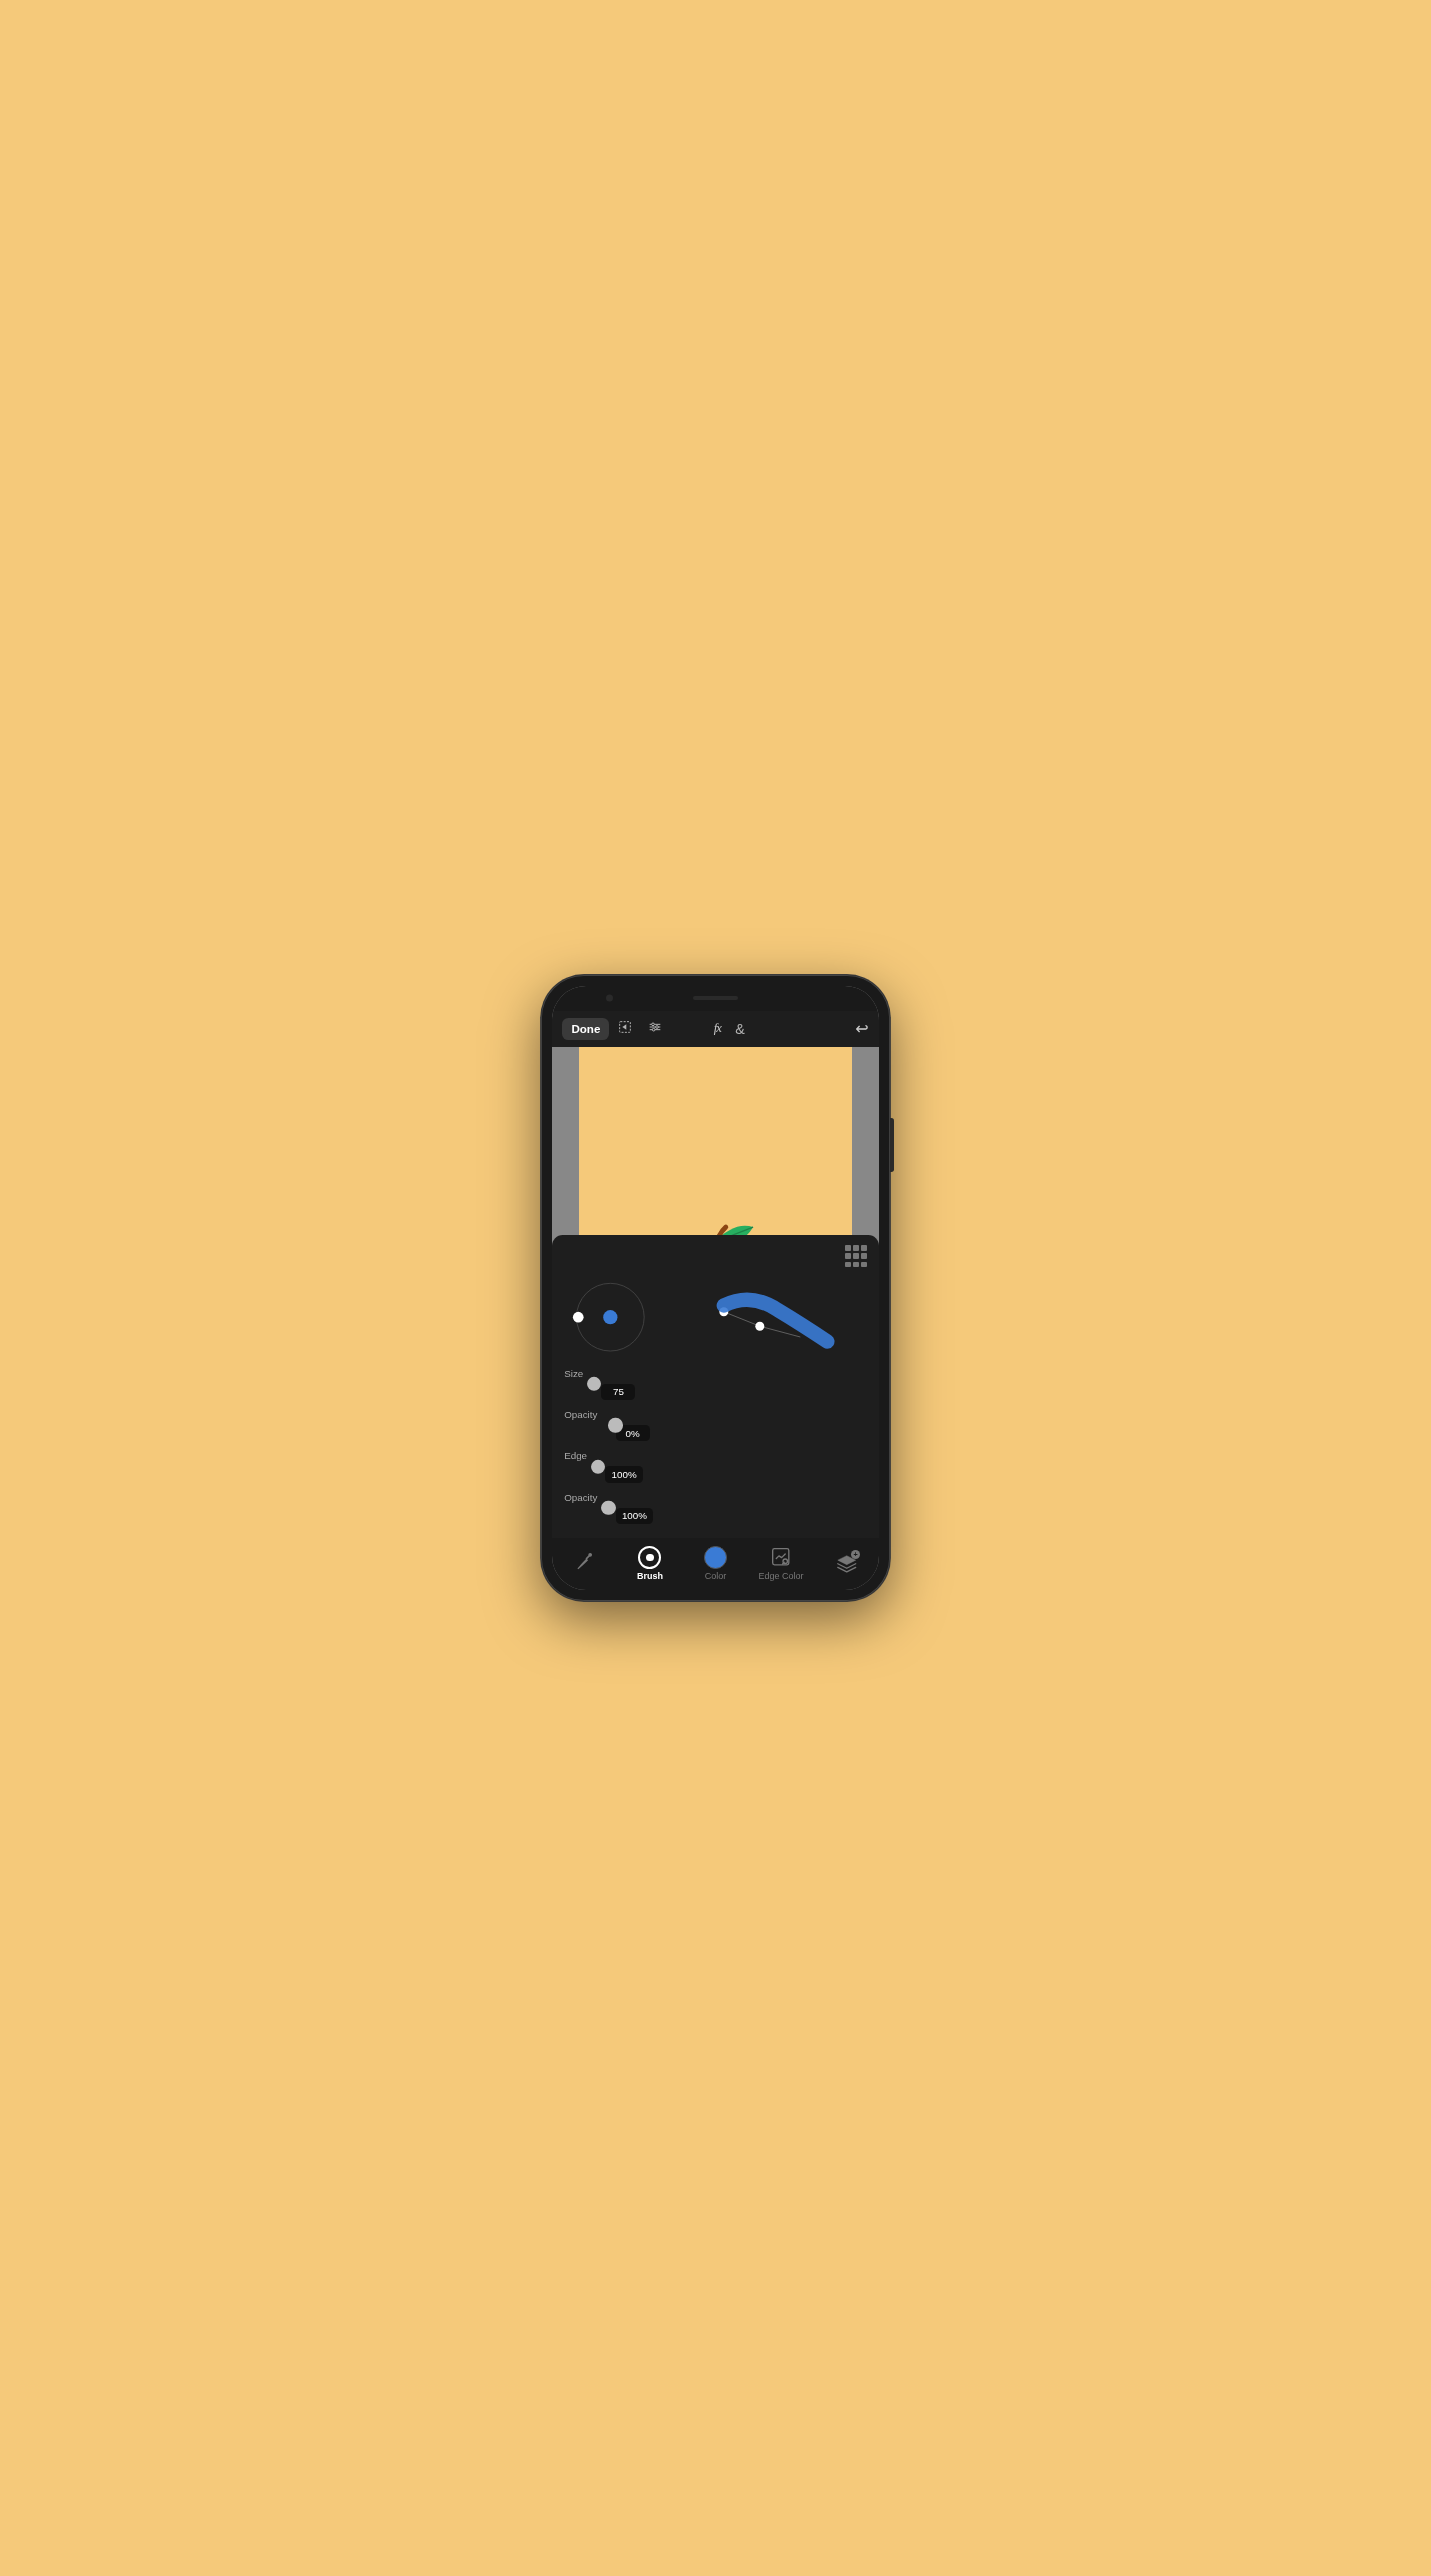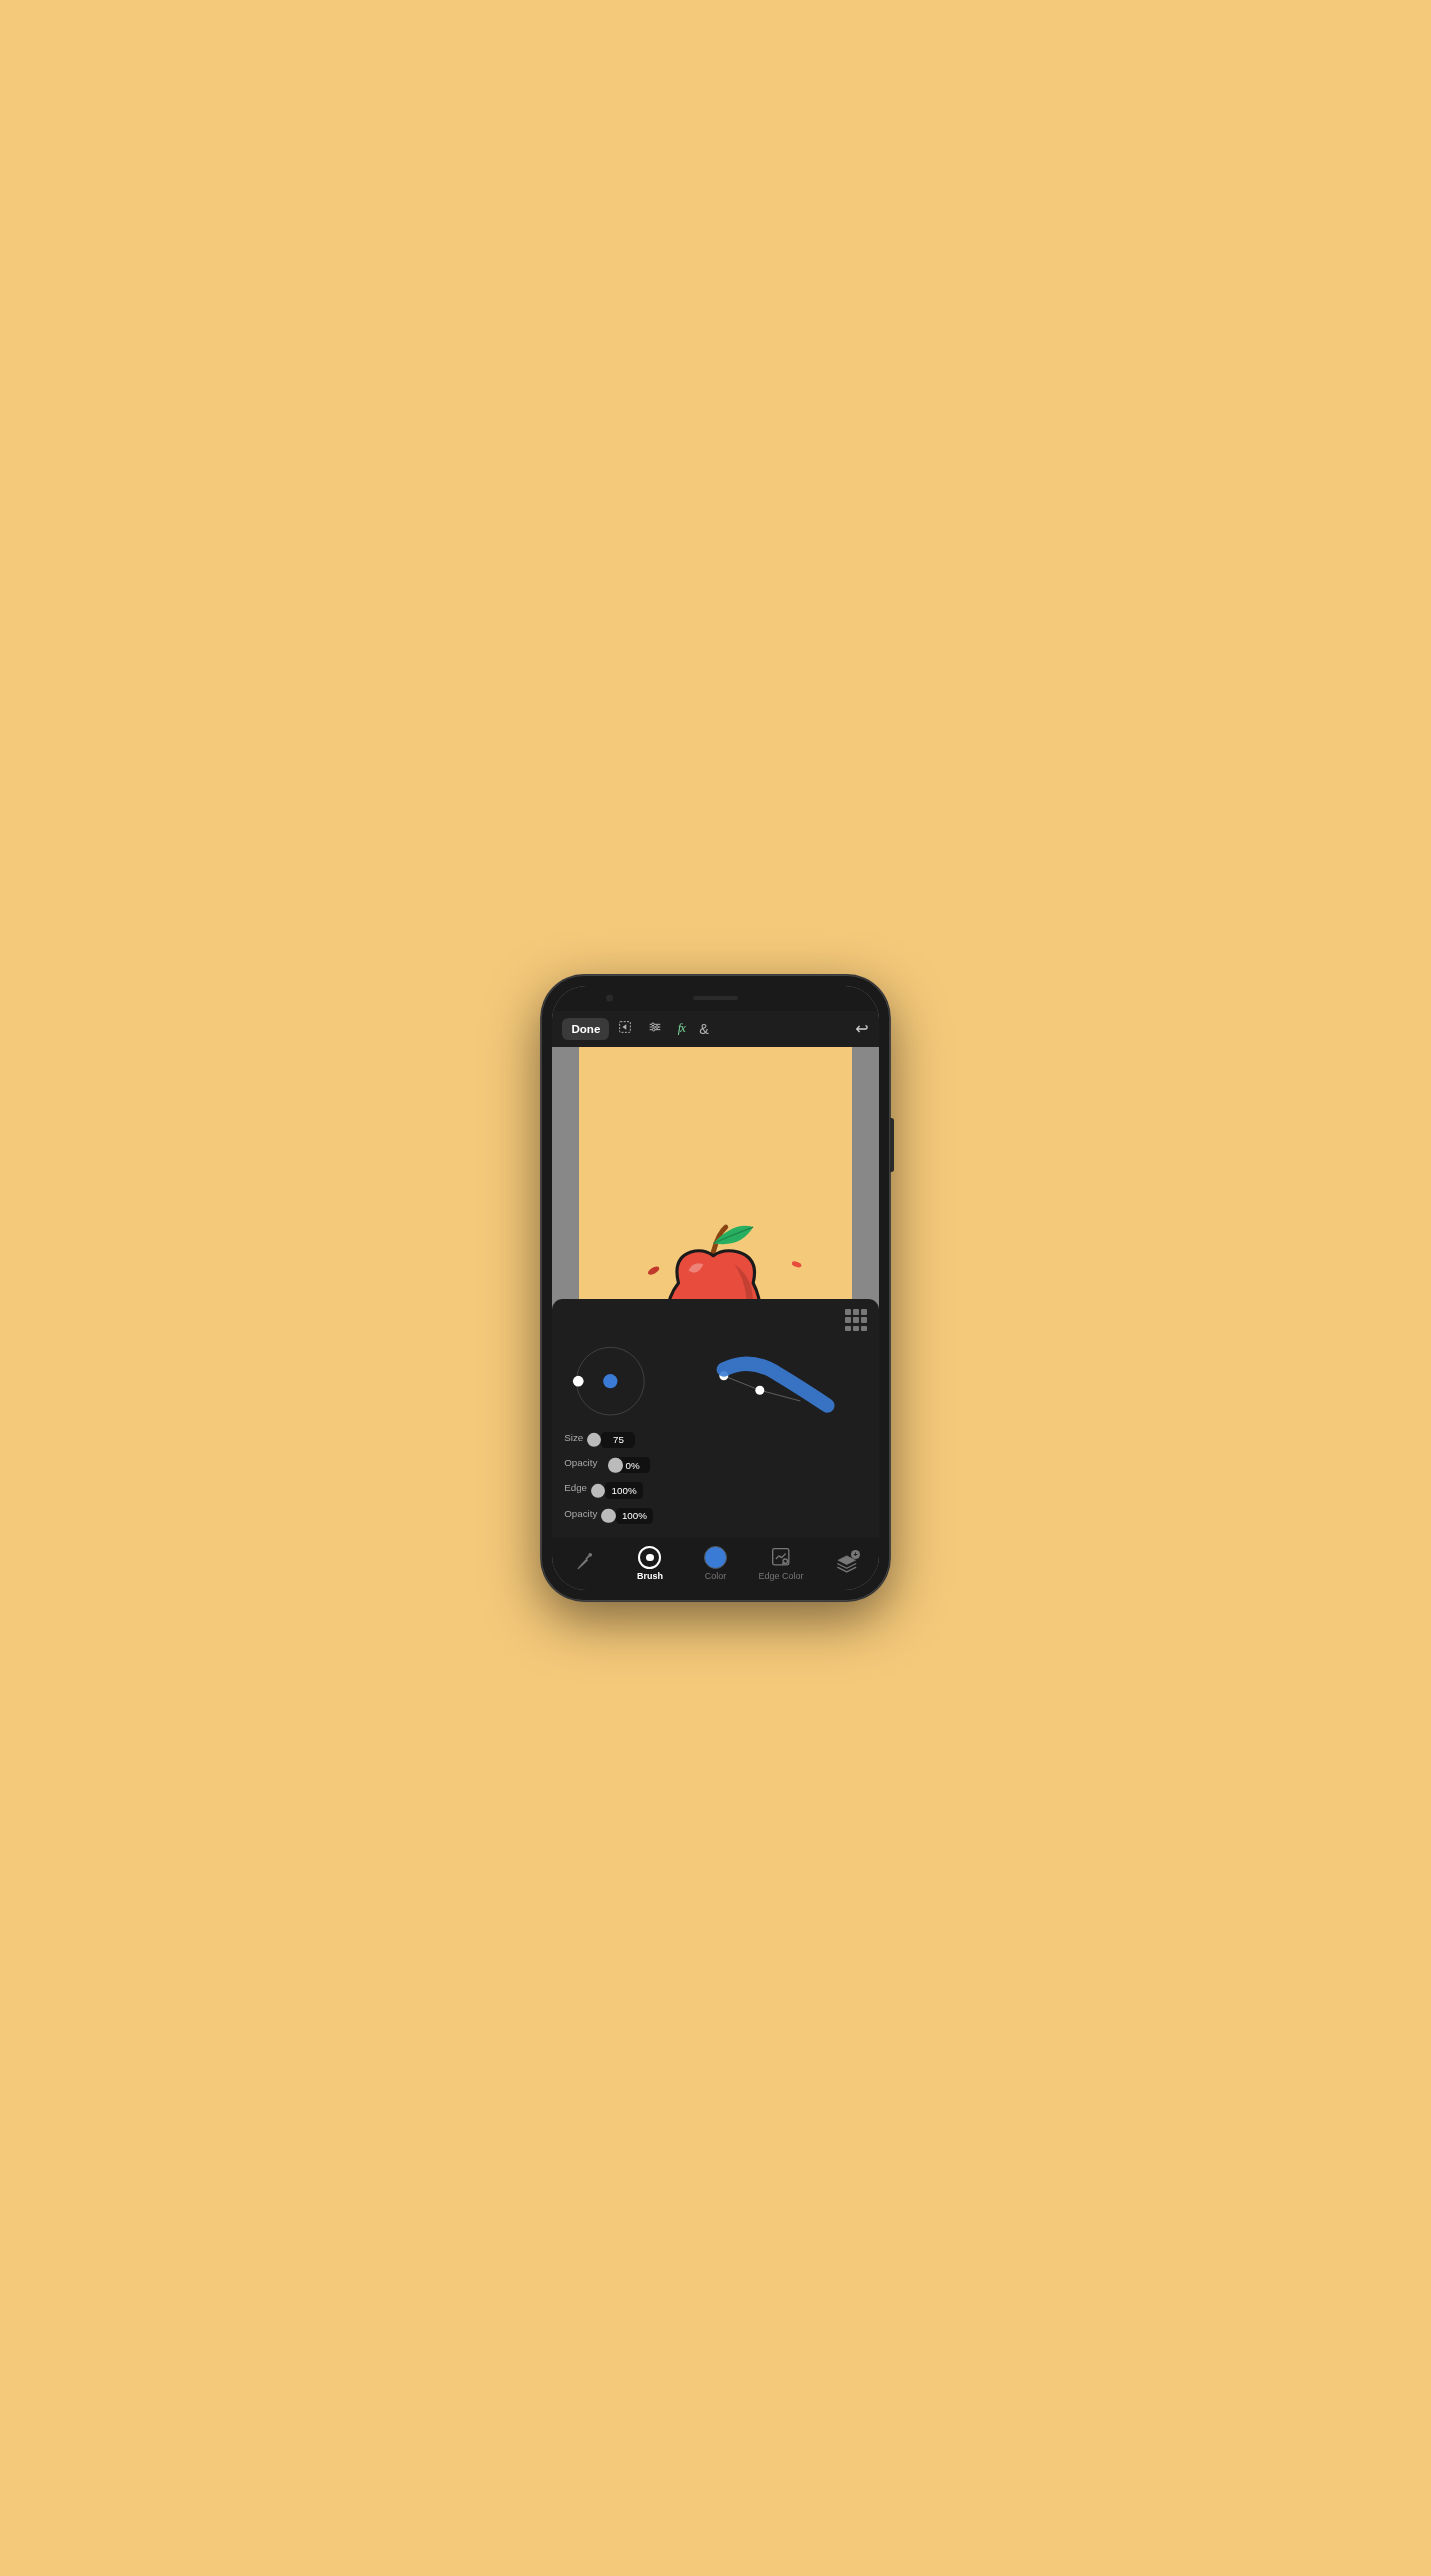--- a/index.html
+++ b/index.html
@@ -270,20 +270,21 @@
     }
 
     .slider-value {
       background: #111;
       color: #fff;
       font-size: 9.8px;
       padding: 2.7px 6.3px;
       border-radius: 4.5px;
       min-width: 34px;
       text-align: center;
+      margin-top: 16px;
     }
 
     
     .tab-bar {
       background: #1a1a1a;
       display: flex;
       align-items: center;
       padding: 7.2px 0 9px;
       flex-shrink: 0;
     }
@@ -401,21 +402,21 @@
           <svg viewBox="0 0 24 24" stroke="#ccc" stroke-width="1.5" fill="none">
             <line x1="4" y1="8" x2="20" y2="8"></line>
             <line x1="4" y1="12" x2="20" y2="12"></line>
             <line x1="4" y1="16" x2="20" y2="16"></line>
             <circle cx="9" cy="8" r="2" fill="#1e1e1e" stroke="#ccc"></circle>
             <circle cx="15" cy="12" r="2" fill="#1e1e1e" stroke="#ccc"></circle>
             <circle cx="10" cy="16" r="2" fill="#1e1e1e" stroke="#ccc"></circle>
           </svg>
         </span>
 
-        <span class="toolbar-icon" style="font-size:12.5px; font-style:italic; color:#86efac; font-family:Georgia, serif; letter-spacing:-0.9px;">fx</span>
+        <span class="toolbar-icon" style="font-size:12.5px; font-style:italic; color:#e5e5e5; font-family:Georgia, serif; letter-spacing:-0.9px;margin-left:36px;">fx</span>
 
         <span class="toolbar-icon" style="font-size:14.3px; color:#ccc;">&amp;</span>
       </div>
 
       <div class="toolbar-spacer"></div>
 
       <span class="undo-icon">↩</span>
     </div>
 
     <div class="canvas-area">

